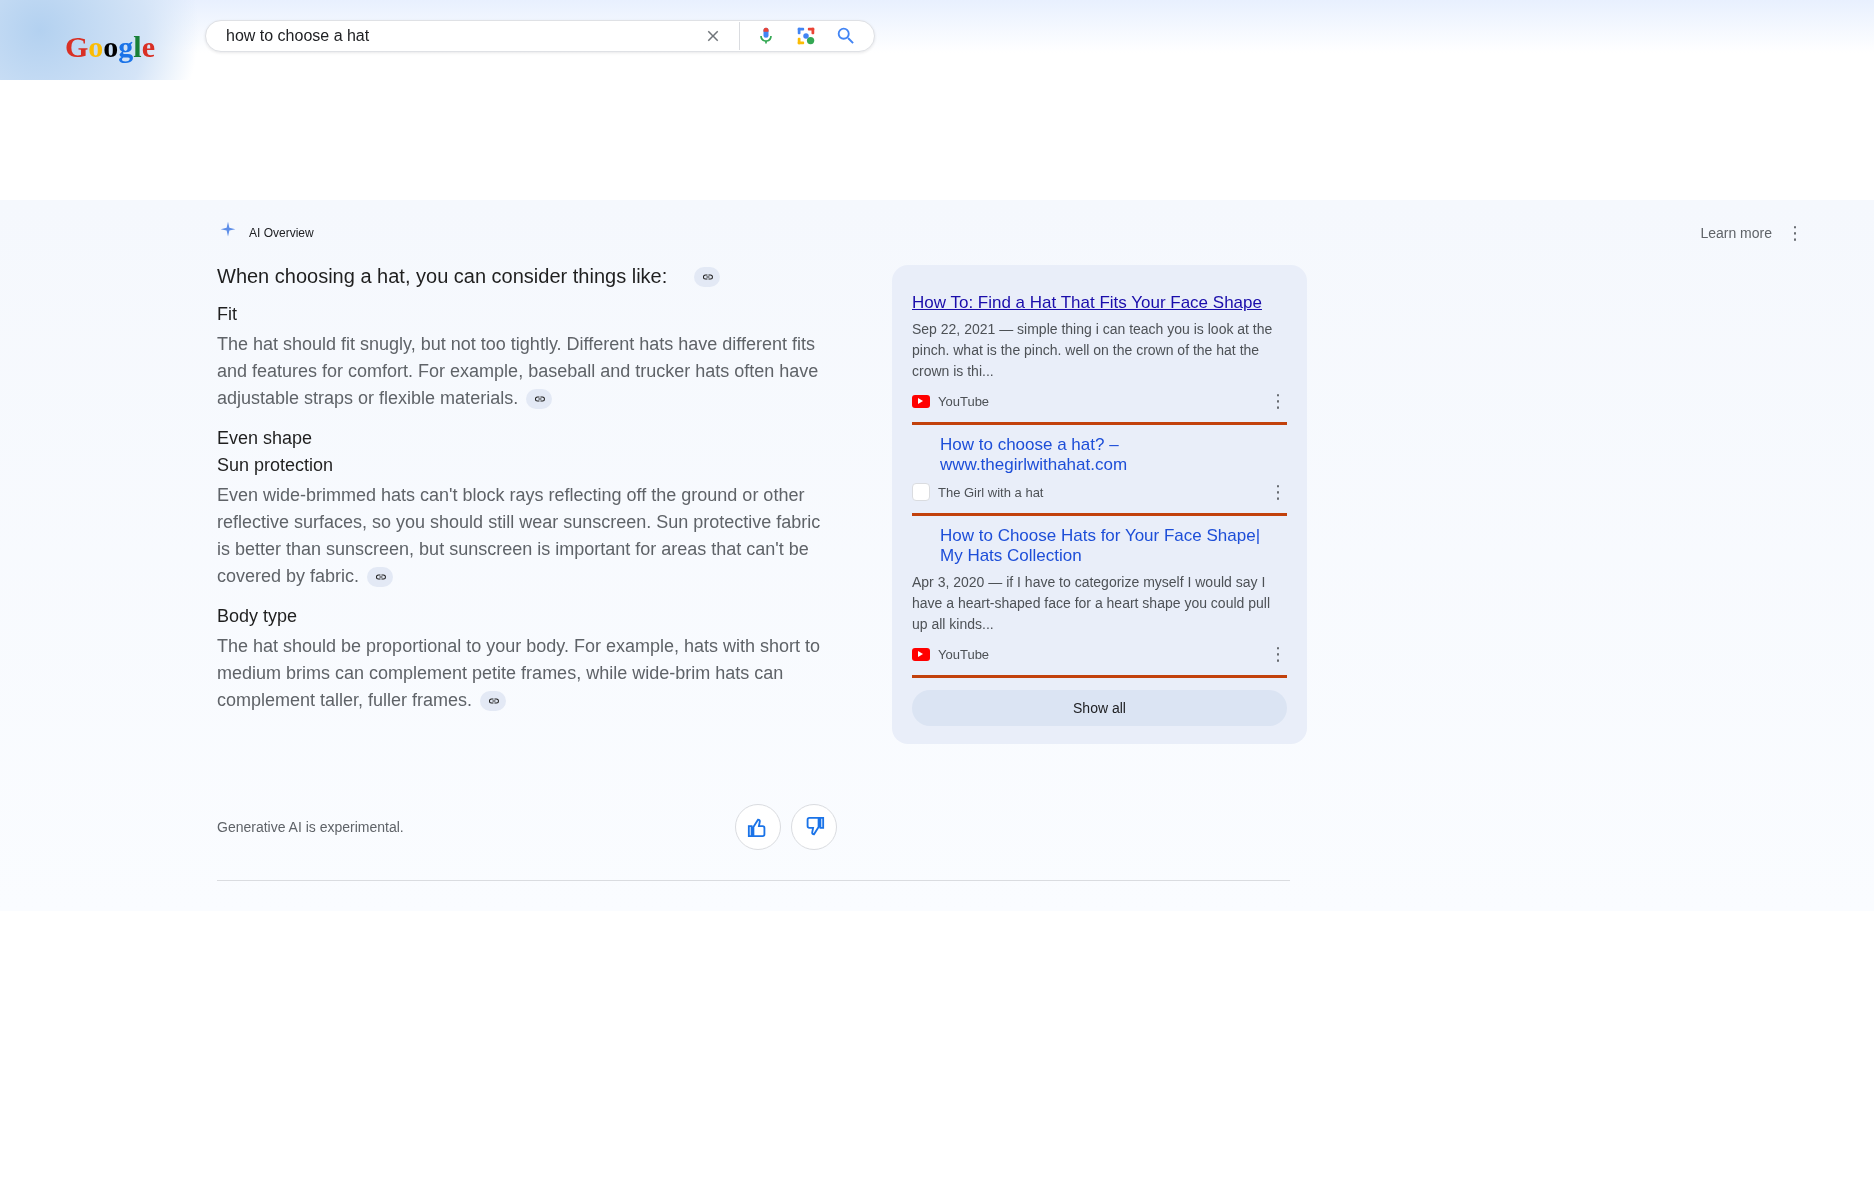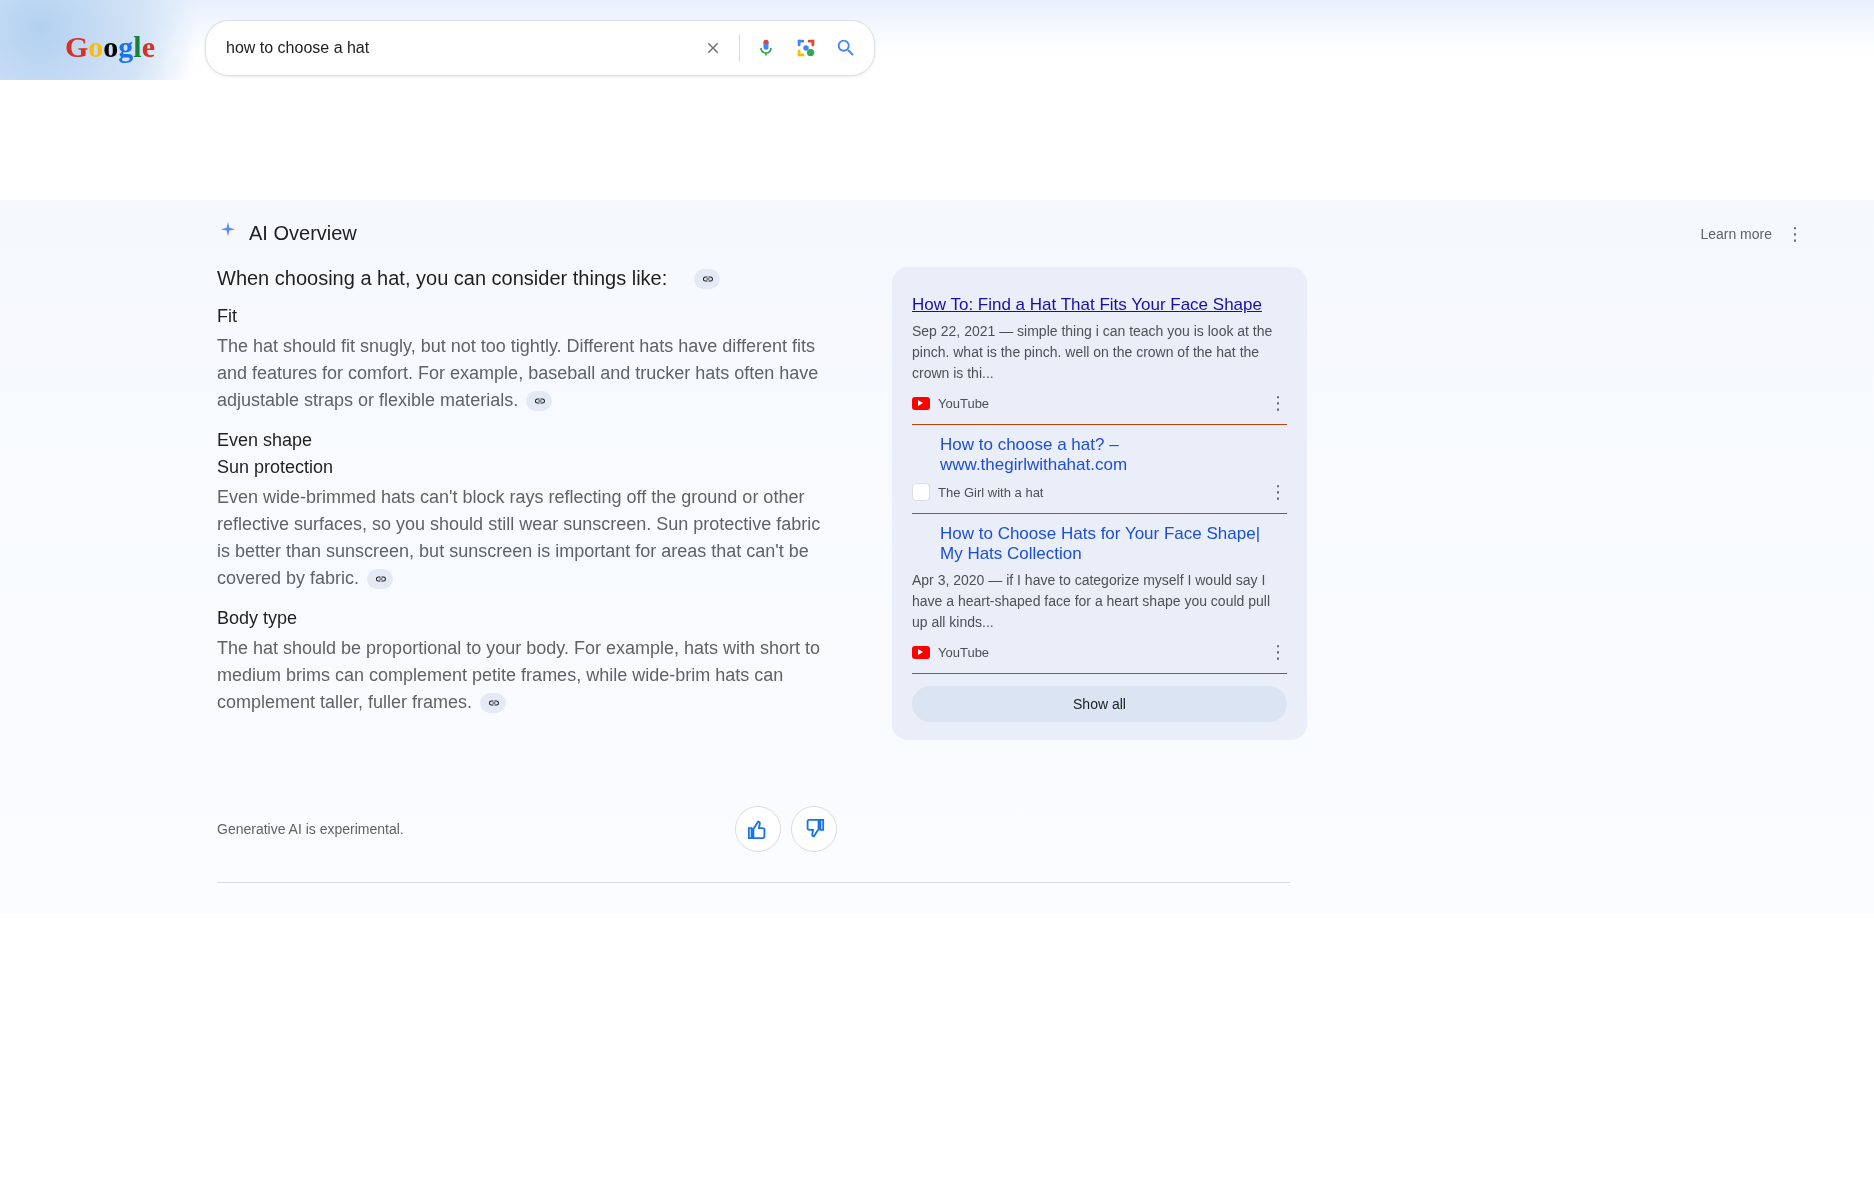--- a/index.html
+++ b/index.html
@@ -37,21 +37,21 @@
 .logo-text span:nth-child(3){color:#000;}
 .logo-text span:nth-child(4){color:#1a73e8;}
 .logo-text span:nth-child(5){color:#188038;}
 .logo-text span:nth-child(6){color:#d93025;}
 
 .searchbar {
   position: absolute;
   left: 205px;
   top: 20px;
   width: 670px;
-  height: 56px;
+  height: 32px;
   border: 1px solid #dfe1e5;
   border-radius: 24px;
   background: #fff;
   display: flex;
   align-items: center;
   padding: 0 8px 0 20px;
   box-shadow: 0 1px 3px rgba(32,33,36,.1);
 }
 .search-input {
   flex: 1;
@@ -115,21 +115,21 @@
   padding-top: 20px;
   padding-bottom: 30px;
 }
 
 .ai-header {
   display: flex;
   align-items: center;
   justify-content: space-between;
   margin-bottom: 20px;
 }
-.ai-header-left { display: flex; align-items: center; gap: 10px; font-size: 20px; color: #202124; font-weight: 500; }
+.ai-header-left { display: flex; align-items: center; gap: 10px; font-size: 12px; color: #202124; font-weight: 500; }
 .ai-header-right { display: flex; align-items: center; gap: 14px; font-size: 14px; color: #5f6368; margin-right: 10px; cursor: pointer; }
 
 .main-cols { display: flex; gap: 55px; }
 .left-col { flex: 0 0 620px; }
 .right-col { flex: 0 0 415px; }
 
 .intro { font-size: 20px; color: #1f1f1f; margin-bottom: 16px; display: flex; align-items: center; gap: 24px; }
 .section h3 { font-size: 18px; font-weight: 500; margin-bottom: 6px; color: #1f1f1f; }
 .section p { font-size: 18px; line-height: 1.5; color: #5f6368; margin-bottom: 16px; }
 .link-pill {
@@ -142,21 +142,21 @@
   vertical-align: middle;
   cursor: pointer;
   margin-left: 3px;
 }
 
 .card-panel {
   background: #e9eef9;
   border-radius: 16px;
   padding: 18px 20px;
 }
-.src { padding: 10px 0; border-bottom: 1px solid #c2410c; }
+.src { padding: 10px 0; border-bottom: 3px solid #c2410c; }
 .src:last-of-type { border-bottom: none; }
 .src-title { color: #1a0dab; font-size: 17px; margin-bottom: 6px; cursor: pointer; }
 .src-title.first { text-decoration: underline; }
 .src-title.noblue { color: #1d4ed8; margin-left: 28px; }
 .src-snippet { font-size: 14px; color: #4d5156; line-height: 1.5; margin-bottom: 8px; }
 .src-foot { display: flex; align-items: center; justify-content: space-between; }
 .src-site { display: flex; align-items: center; gap: 8px; font-size: 13px; color: #4d5156; }
 .yt-icon { width: 18px; height: 13px; background: #ff0000; border-radius: 3px; position: relative; }
 .yt-icon::after { content: ''; position: absolute; left: 6px; top: 3px; border-left: 5px solid #fff; border-top: 3.5px solid transparent; border-bottom: 3.5px solid transparent; }
 .fav-generic { width: 18px; height: 18px; background: #fff; border: 1px solid #dadce0; border-radius: 4px; }

